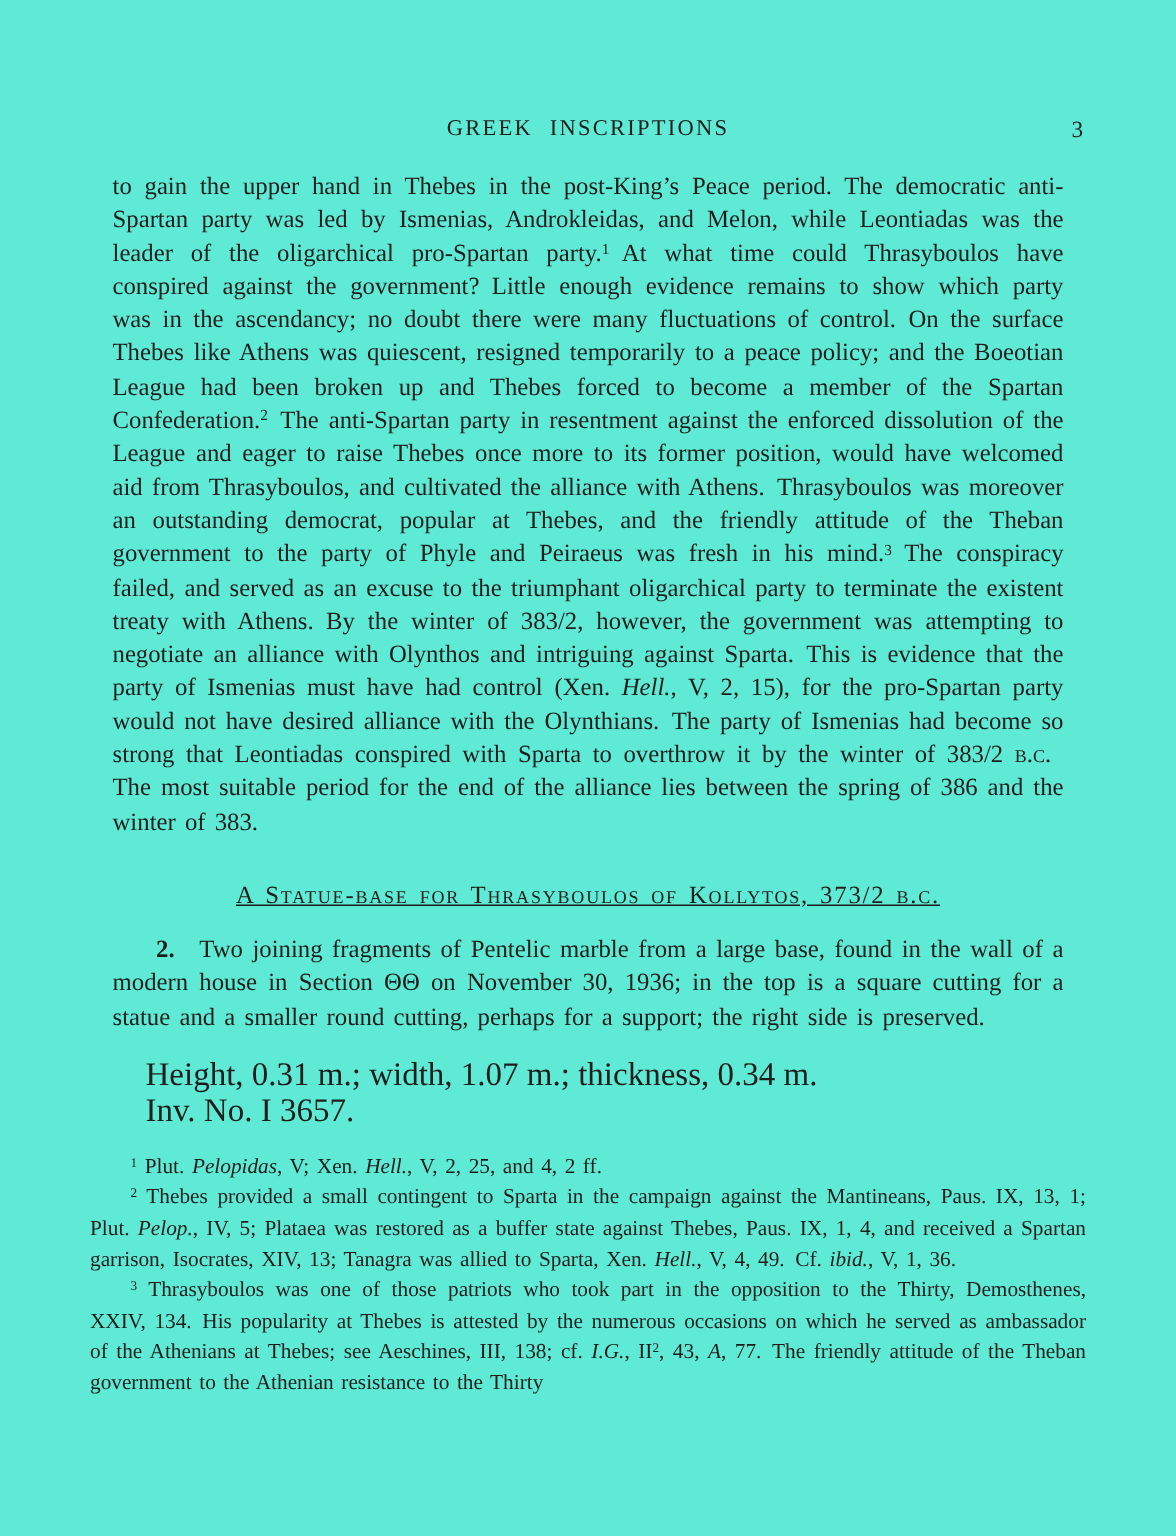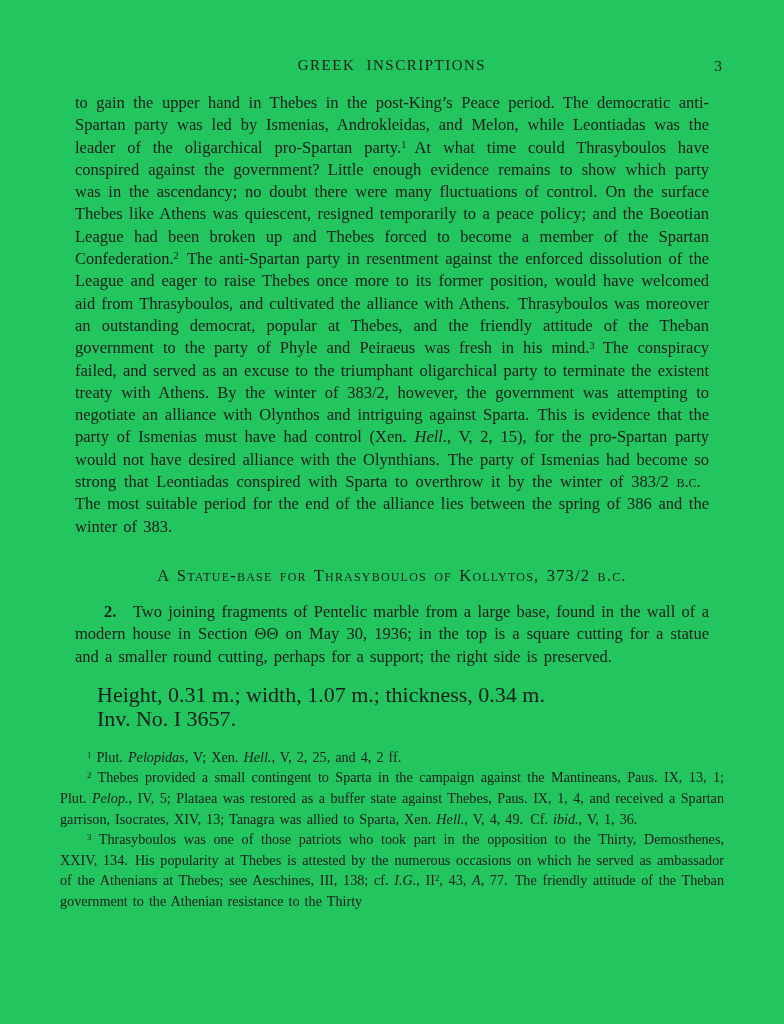--- a/index.html
+++ b/index.html
@@ -1,22 +1,22 @@
 <!DOCTYPE html>
 <html><head>
 <meta charset="utf-8">
 <style>
   html, body { margin: 0; padding: 0; background: #ffffff; }
   .page {
     position: relative;
     width: 784px;
     height: 1024px;
     box-sizing: border-box;
-    padding: 57px 60px 24px 60px;
-    background: #22c55e;
+    padding: 78px 60px 24px 60px;
+    background: #5eead4;
     color: #1d1d1d;
     font-family: "Liberation Serif", "DejaVu Serif", serif;
     overflow: hidden;
   }
   .running-head {
     position: relative;
     height: 20px;
     margin-bottom: 15px;
   }
   .head-title {
@@ -41,20 +41,21 @@
     word-spacing: 2px;
   }
   .section-heading {
     margin: 28px 0 13px 0;
     text-align: center;
     font-weight: normal;
     font-size: 16.5px;
     font-variant: small-caps;
     letter-spacing: 1.2px;
     word-spacing: 2px;
+    text-decoration: underline;
   }
   .first-indent { text-indent: 29px; }
   .measurements {
     margin: 7px 0 10px 37px;
     font-size: 22px;
     line-height: 24px;
   }
   .footnotes {
     margin-top: 16px;
     font-size: 14.2px;
@@ -81,21 +82,21 @@
 
   <div class="running-head">
     <span class="head-title">GREEK INSCRIPTIONS</span>
     <span class="page-num">3</span>
   </div>
 
   <p class="body-text"><span>to gain the upper hand in Thebes in the post-King’s Peace period. The democratic anti-Spartan party was led by Ismenias, Androkleidas, and Melon, while Leontiadas was the leader of the oligarchical pro-Spartan party.</span><sup>1</sup><span> At what time could Thrasyboulos have conspired against the government? Little enough evidence remains to show which party was in the ascendancy; no doubt there were many fluctuations of control. On the surface Thebes like Athens was quiescent, resigned temporarily to a peace policy; and the Boeotian League had been broken up and Thebes forced to become a member of the Spartan Confederation.</span><sup>2</sup><span> The anti-Spartan party in resentment against the enforced dissolution of the League and eager to raise Thebes once more to its former position, would have welcomed aid from Thrasyboulos, and cultivated the alliance with Athens. Thrasyboulos was moreover an outstanding democrat, popular at Thebes, and the friendly attitude of the Theban government to the party of Phyle and Peiraeus was fresh in his mind.</span><sup>3</sup><span> The conspiracy failed, and served as an excuse to the triumphant oligarchical party to terminate the existent treaty with Athens. By the winter of 383/2, however, the government was attempting to negotiate an alliance with Olynthos and intriguing against Sparta. This is evidence that the party of Ismenias must have had control (Xen. </span><span class="r-i">Hell.</span><span>, V, 2, 15), for the pro-Spartan party would not have desired alliance with the Olynthians. The party of Ismenias had become so strong that Leontiadas conspired with Sparta to overthrow it by the winter of 383/2 </span><span class="r-sc">b.c.</span><span> The most suitable period for the end of the alliance lies between the spring of 386 and the winter of 383.</span></p>
 
   <h2 class="section-heading">A Statue-base for Thrasyboulos of Kollytos, 373/2 b.c.</h2>
 
-  <p class="body-text first-indent"><span class="r-b">2.</span><span> Two joining fragments of Pentelic marble from a large base, found in the wall of a modern house in Section ΘΘ on May 30, 1936; in the top is a square cutting for a statue and a smaller round cutting, perhaps for a support; the right side is preserved.</span></p>
+  <p class="body-text first-indent"><span class="r-b">2.</span><span> Two joining fragments of Pentelic marble from a large base, found in the wall of a modern house in Section ΘΘ on November 30, 1936; in the top is a square cutting for a statue and a smaller round cutting, perhaps for a support; the right side is preserved.</span></p>
 
   <div class="measurements">
     <div>Height, 0.31 m.; width, 1.07 m.; thickness, 0.34 m.</div>
     <div>Inv. No. I 3657.</div>
   </div>
 
   <div class="footnotes">
     <p class="footnote"><sup>1</sup><span> Plut. </span><span class="r-i">Pelopidas</span><span>, V; Xen. </span><span class="r-i">Hell.</span><span>, V, 2, 25, and 4, 2 ff.</span></p>
     <p class="footnote"><sup>2</sup><span> Thebes provided a small contingent to Sparta in the campaign against the Mantineans, Paus. IX, 13, 1; Plut. </span><span class="r-i">Pelop.</span><span>, IV, 5; Plataea was restored as a buffer state against Thebes, Paus. IX, 1, 4, and received a Spartan garrison, Isocrates, XIV, 13; Tanagra was allied to Sparta, Xen. </span><span class="r-i">Hell.</span><span>, V, 4, 49. Cf. </span><span class="r-i">ibid.</span><span>, V, 1, 36.</span></p>
     <p class="footnote"><sup>3</sup><span> Thrasyboulos was one of those patriots who took part in the opposition to the Thirty, Demosthenes, XXIV, 134. His popularity at Thebes is attested by the numerous occasions on which he served as ambassador of the Athenians at Thebes; see Aeschines, III, 138; cf. </span><span class="r-i">I.G.</span><span>, II</span><sup>2</sup><span>, 43, </span><span class="r-i">A</span><span>, 77. The friendly attitude of the Theban government to the Athenian resistance to the Thirty</span></p>

